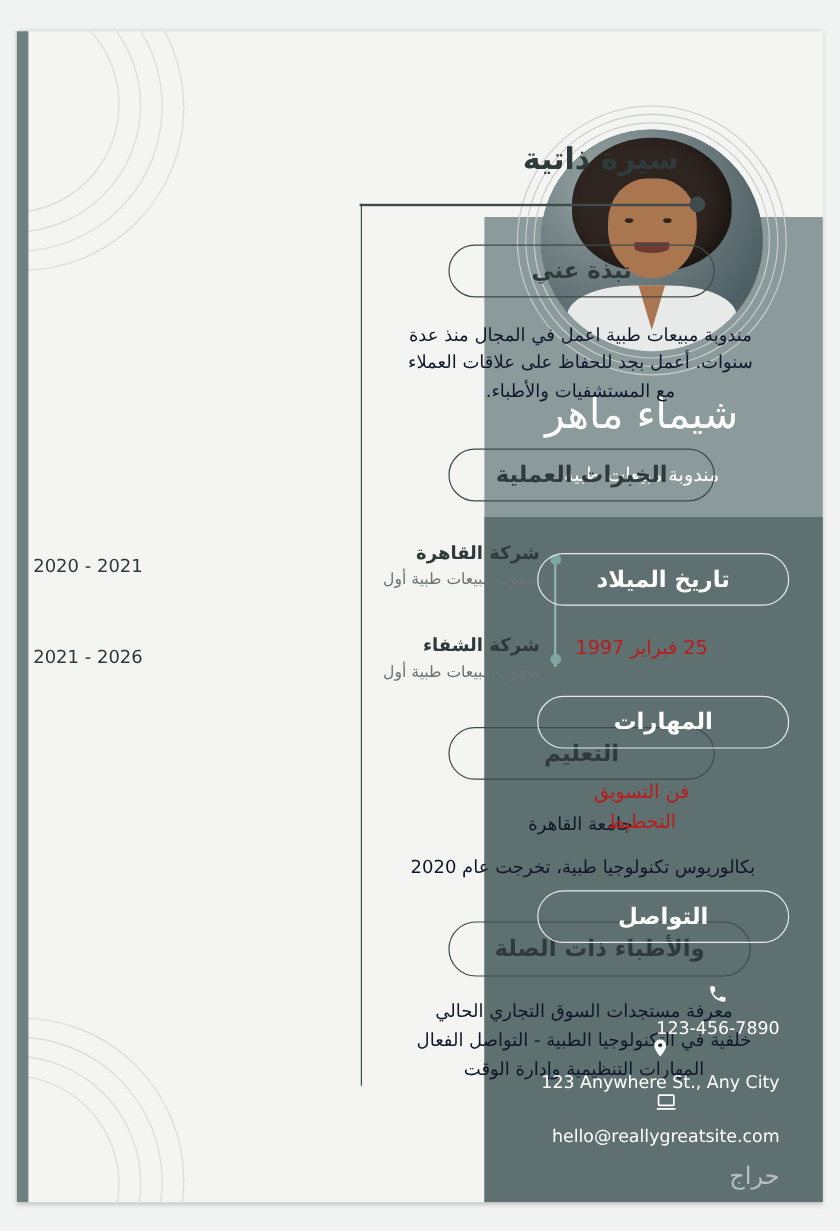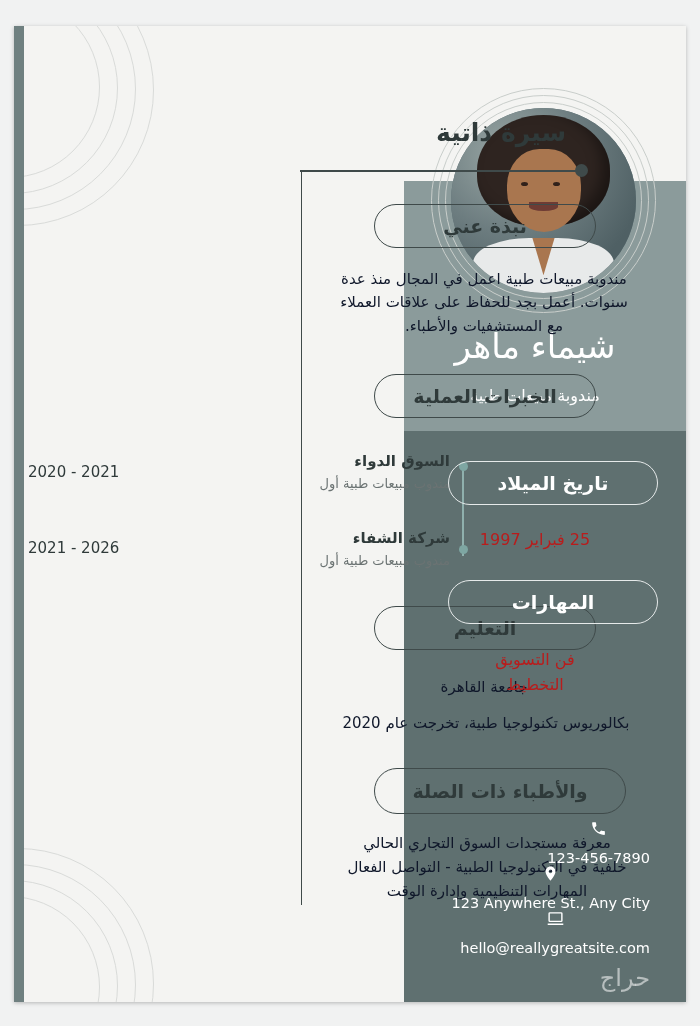--- a/index.html
+++ b/index.html
@@ -315,21 +315,21 @@
     justify-content: center;
   }
   .contact-row .ico svg { width: 17px; height: 17px; fill: #ffffff; }
 
   
   .watermark {
     position: absolute;
     right: 36px;
     bottom: 10px;
     color: rgba(255,255,255,0.55);
-    font-size: 24px;
+    font-size: 20px;
     letter-spacing: 2px;
   }
 </style>
 </head>
 <body>
 
 <div class="page">
 
   <div class="arc tl1"></div>
   <div class="arc tl2"></div>
@@ -371,21 +371,21 @@
   <div class="pill dark-outline" style="right:90px; top:178px; width:220px; height:42px;">نبذة عني</div>
   <div class="para" style="right:56px; top:242px; width:292px;">مندوبة مبيعات طبية اعمل في المجال منذ عدة سنوات. أعمل بجد للحفاظ على علاقات العملاء مع المستشفيات والأطباء.</div>
 
   <div class="pill dark-outline" style="right:90px; top:348px; width:220px; height:42px;">الخبرات العملية</div>
 
   <div class="tl-line" style="top:440px; height:90px;"></div>
   <div class="tl-dot" style="top:436px;"></div>
   <div class="tl-dot" style="top:519px;"></div>
 
   <div class="job-date" style="top:437px;">2020 - 2021</div>
-  <div class="job-title" style="top:426px;">السوق الدواء</div>
+  <div class="job-title" style="top:426px;">شركة القاهرة</div>
   <div class="job-sub" style="top:450px;">مندوب مبيعات طبية أول</div>
 
   <div class="job-date" style="top:513px;">2021 - 2026</div>
   <div class="job-title" style="top:503px;">شركة الشفاء</div>
   <div class="job-sub" style="top:527px;">مندوب مبيعات طبية أول</div>
 
   <div class="pill dark-outline" style="right:90px; top:580px; width:220px; height:42px;">التعليم</div>
   <div class="para" style="right:56px; top:650px; width:292px;">جامعة القاهرة</div>
   <div class="para" style="right:40px; top:686px; width:320px;">بكالوريوس تكنولوجيا طبية، تخرجت عام 2020</div>
 
@@ -394,20 +394,21 @@
   <div class="para" style="right:38px; top:830px; width:322px;">خلفية في التكنولوجيا الطبية - التواصل الفعال</div>
   <div class="para" style="right:38px; top:854px; width:322px;">المهارات التنظيمية وإدارة الوقت</div>
 
   <div class="pill light-outline" style="right:28px; top:435px; width:208px; height:42px;text-align:right;">تاريخ الميلاد</div>
   <div class="r-text" style="top:502px;">25 فبراير 1997</div>
 
   <div class="pill light-outline" style="right:28px; top:554px; width:208px; height:42px;">المهارات</div>
   <div class="r-text" style="top:622px;">فن التسويق</div>
   <div class="r-text" style="top:647px;">التخطيط</div>
 
+  <div class="pill light-outline" style="right:28px; top:716px; width:208px; height:42px;">التواصل</div>
 
   <div class="contact-row" style="top:792px;">
     <span class="ico">
       <svg viewBox="0 0 24 24">
           <path d="M6.6 10.8c1.4 2.8 3.8 5.1 6.6 6.6l2.2-2.2c.3-.3.7-.4 1-.2 1.2.4 2.4.6 3.6.6.6 0 1 .4 1 1V20c0 .6-.4 1-1 1C10.7 21 3 13.3 3 4c0-.6.4-1 1-1h3.5c.6 0 1 .4 1 1 0 1.3.2 2.5.6 3.6.1.3 0 .7-.2 1l-2.3 2.2z"></path>
         </svg>
     </span>
     <span>123-456-7890</span>
   </div>
 

